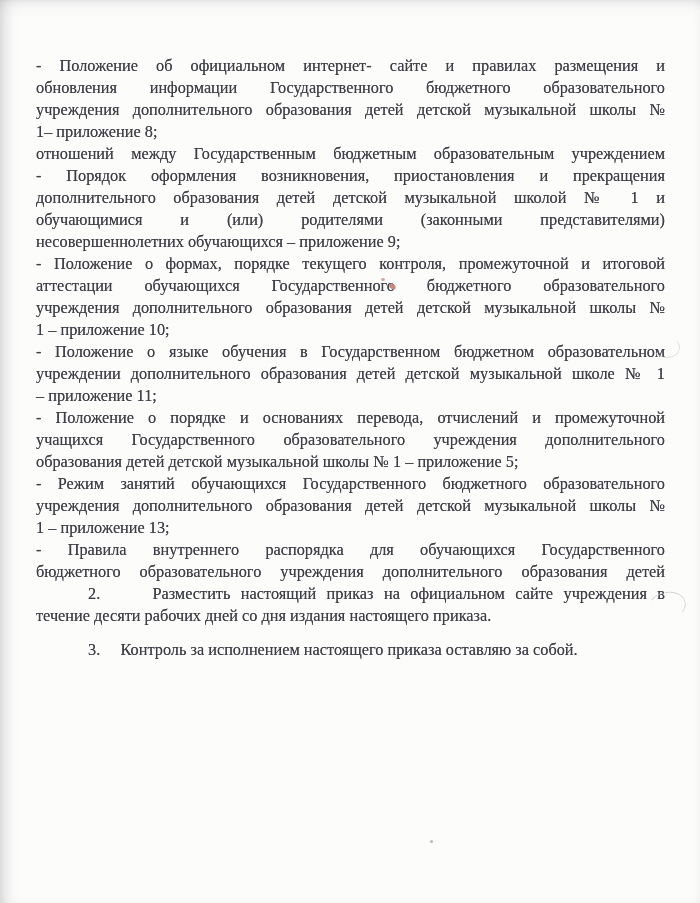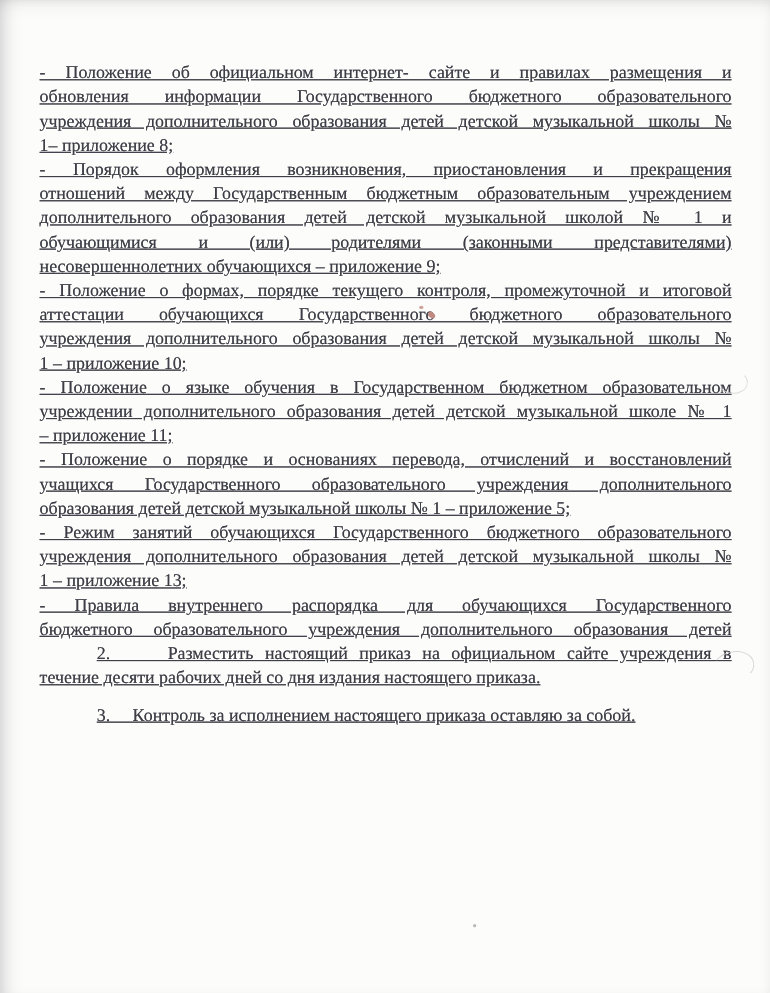--- a/index.html
+++ b/index.html
@@ -14,21 +14,21 @@
       inset 14px 0 18px -14px rgba(90,90,95,.38),
       inset 0 12px 16px -13px rgba(120,120,125,.30),
       inset -8px 0 14px -12px rgba(140,140,145,.18);
   }
   .doc-body{
     position:absolute;left:36px;top:55px;width:629px;
     color:#3e3e47;font-size:16.3px;line-height:22px;
     text-shadow:0 0 .45px rgba(62,62,71,.75);
   }
   .para{margin:0;padding:0;}
-  .line{text-align:justify;text-align-last:justify;text-decoration:underline;}
+  .line{text-align:justify;text-align-last:justify;}
   .line.last{text-align-last:left;}
   .footer-area{position:absolute;left:0;top:660px;width:700px;height:243px;}
   .artifact-arc-1{
     position:absolute;left:648px;top:592px;width:36px;height:26px;z-index:3;
     border:1.6px solid #cfcfcf;border-radius:50%;
     border-bottom-color:transparent;border-left-color:transparent;
     transform:rotate(-12deg);opacity:.8;
   }
   .artifact-arc-2{
     position:absolute;left:652px;top:336px;width:26px;height:20px;z-index:3;
@@ -47,39 +47,39 @@
 <div class="scan-edge"></div>
 
 <div class="doc-body">
     <div class="para">
       <div class="line">- Положение об официальном интернет- сайте и правилах размещения и</div>
       <div class="line">обновления информации Государственного бюджетного образовательного</div>
       <div class="line">учреждения дополнительного образования детей детской музыкальной школы №</div>
       <div class="line last">1– приложение 8;</div>
     </div>
     <div class="para">
+      <div class="line">отношений между Государственным бюджетным образовательным учреждением</div>
       <div class="line">- Порядок оформления возникновения, приостановления и прекращения</div>
-      <div class="line">отношений между Государственным бюджетным образовательным учреждением</div>
       <div class="line">дополнительного образования детей детской музыкальной школой № 1 и</div>
       <div class="line">обучающимися и (или) родителями (законными представителями)</div>
       <div class="line last">несовершеннолетних обучающихся – приложение 9;</div>
     </div>
     <div class="para">
       <div class="line">- Положение о формах, порядке текущего контроля, промежуточной и итоговой</div>
       <div class="line">аттестации обучающихся Государственного бюджетного образовательного</div>
       <div class="line">учреждения дополнительного образования детей детской музыкальной школы №</div>
       <div class="line last">1 – приложение 10;</div>
     </div>
     <div class="para">
       <div class="line">- Положение о языке обучения в Государственном бюджетном образовательном</div>
       <div class="line">учреждении дополнительного образования детей детской музыкальной школе № 1</div>
       <div class="line last">– приложение 11;</div>
     </div>
     <div class="para">
-      <div class="line">- Положение о порядке и основаниях перевода, отчислений и восстановлений</div>
+      <div class="line">- Положение о порядке и основаниях перевода, отчислений и промежуточной</div>
       <div class="line">учащихся Государственного образовательного учреждения дополнительного</div>
       <div class="line last">образования детей детской музыкальной школы № 1 – приложение 5;</div>
     </div>
     <div class="para">
       <div class="line">- Режим занятий обучающихся Государственного бюджетного образовательного</div>
       <div class="line">учреждения дополнительного образования детей  детской музыкальной школы №</div>
       <div class="line last">1 – приложение 13;</div>
     </div>
     <div class="para">
       <div class="line">- Правила внутреннего распорядка для обучающихся Государственного</div>

